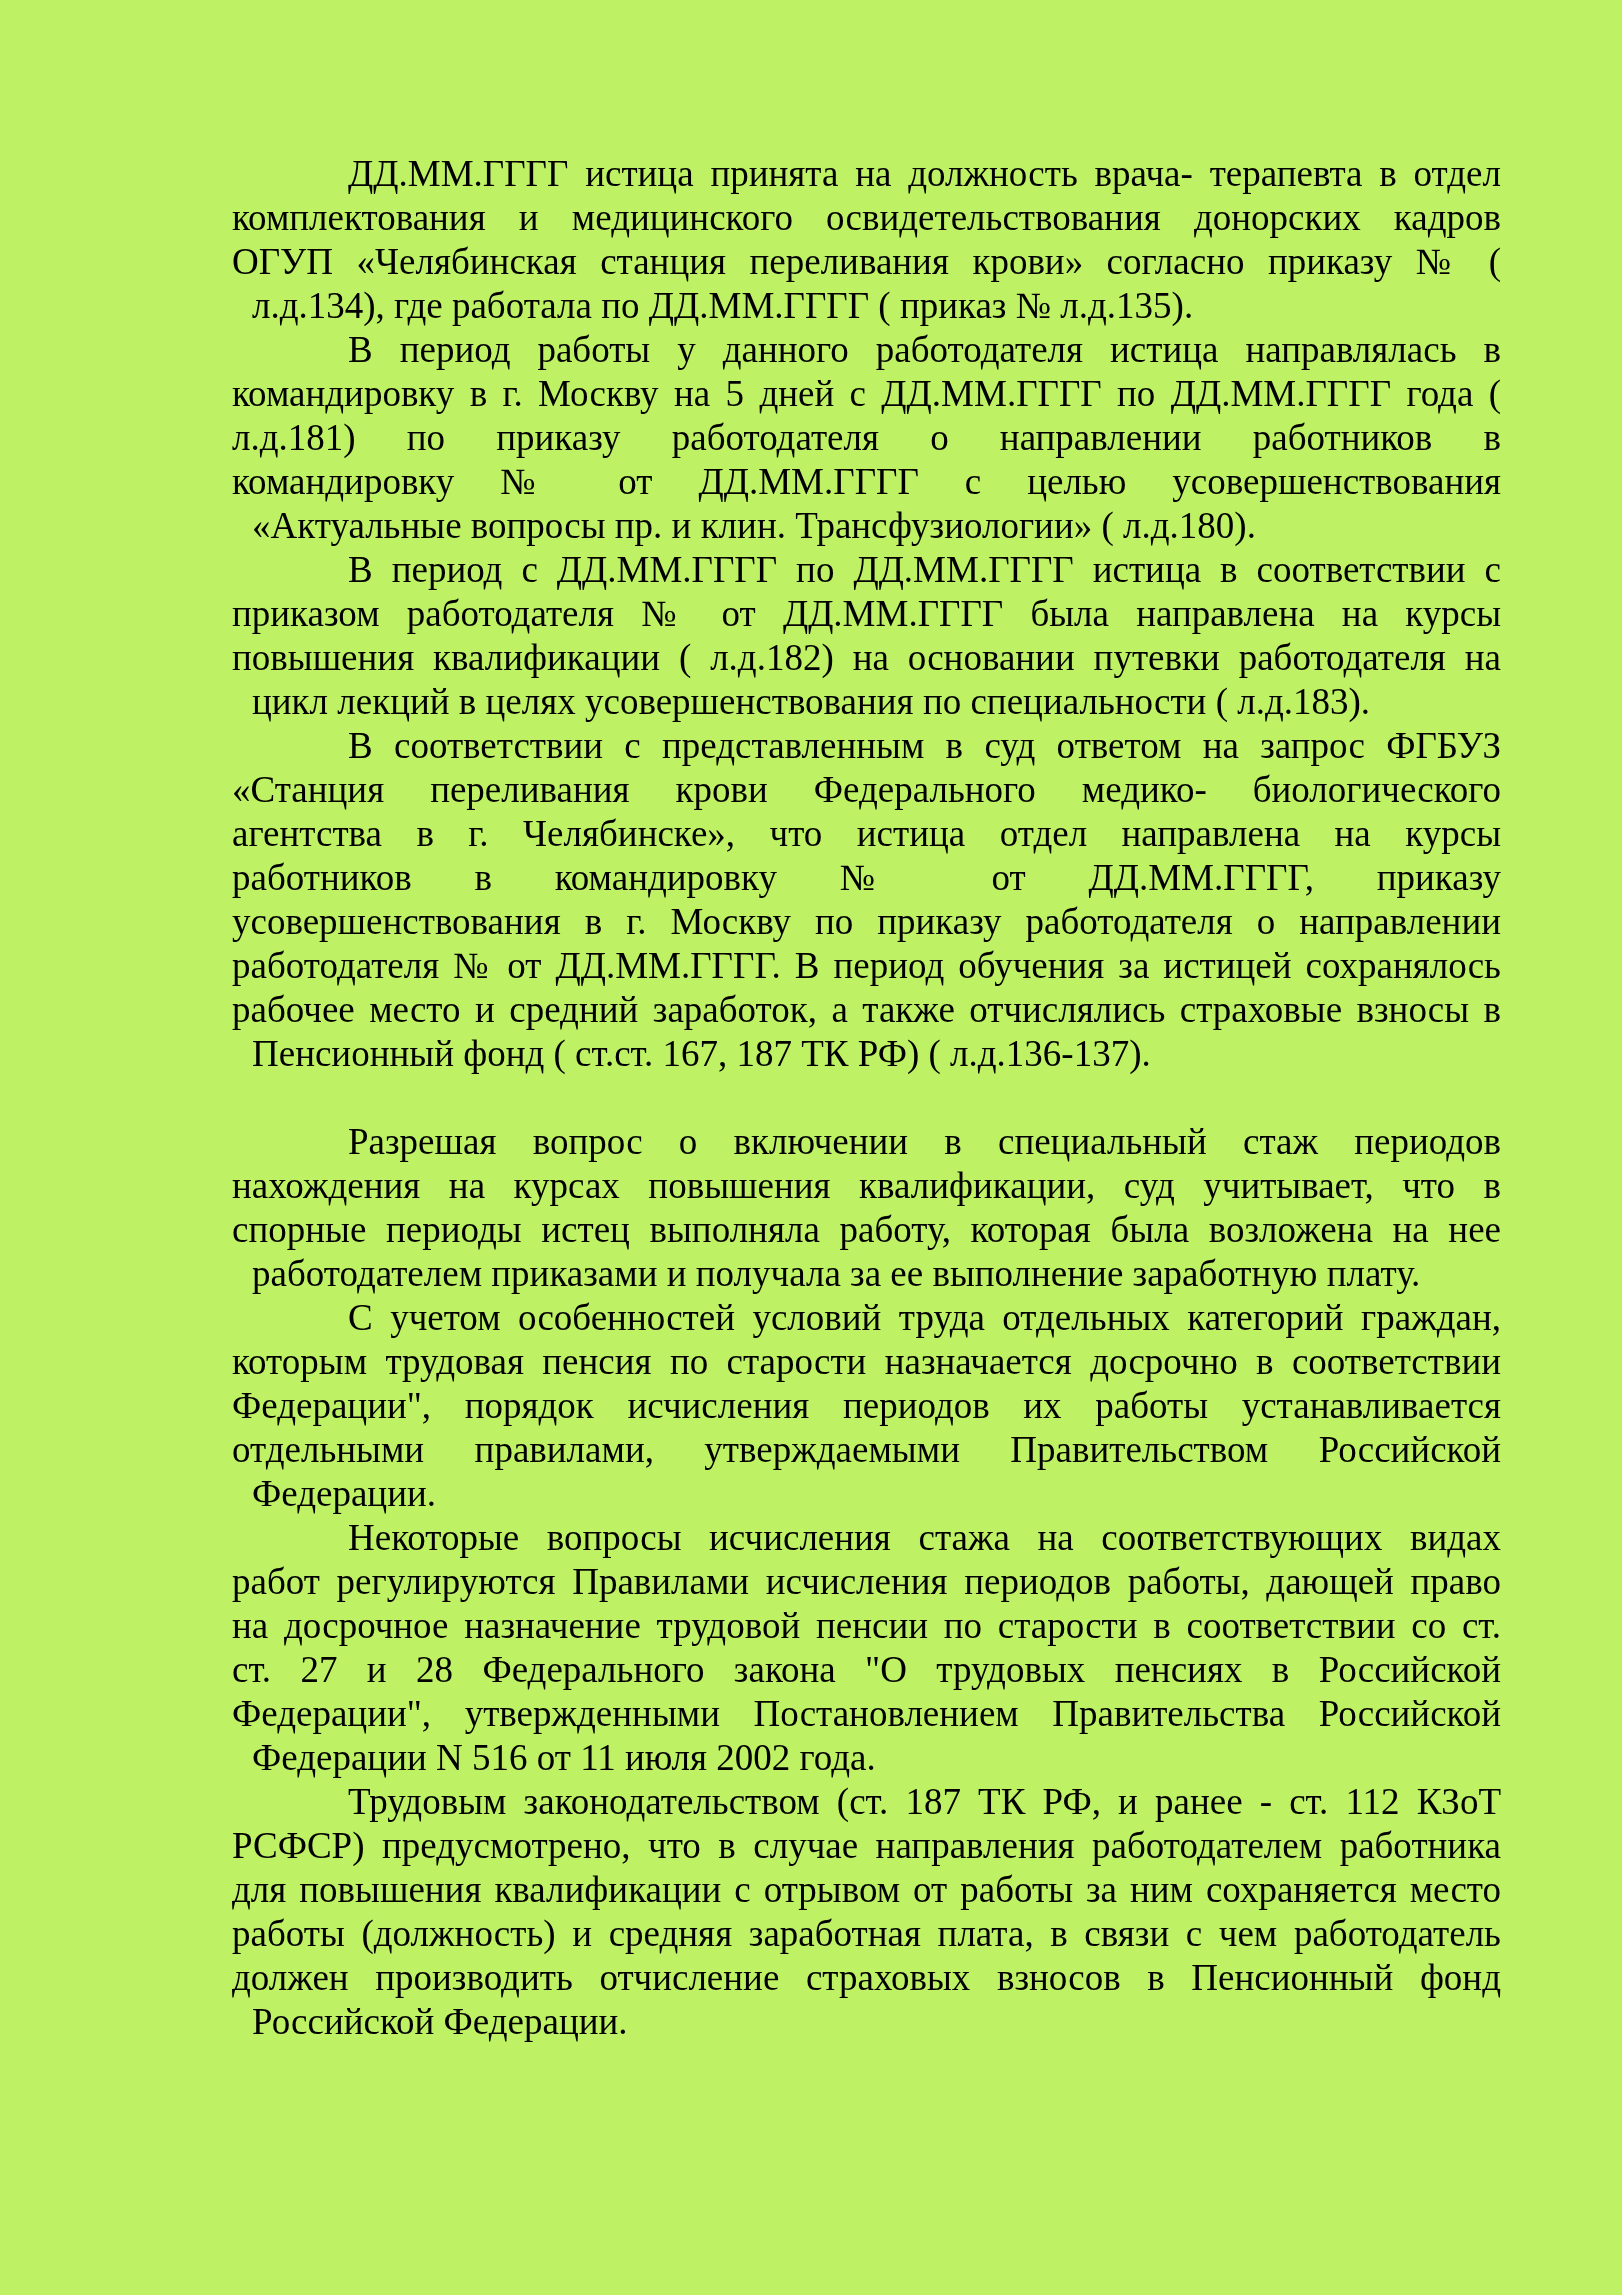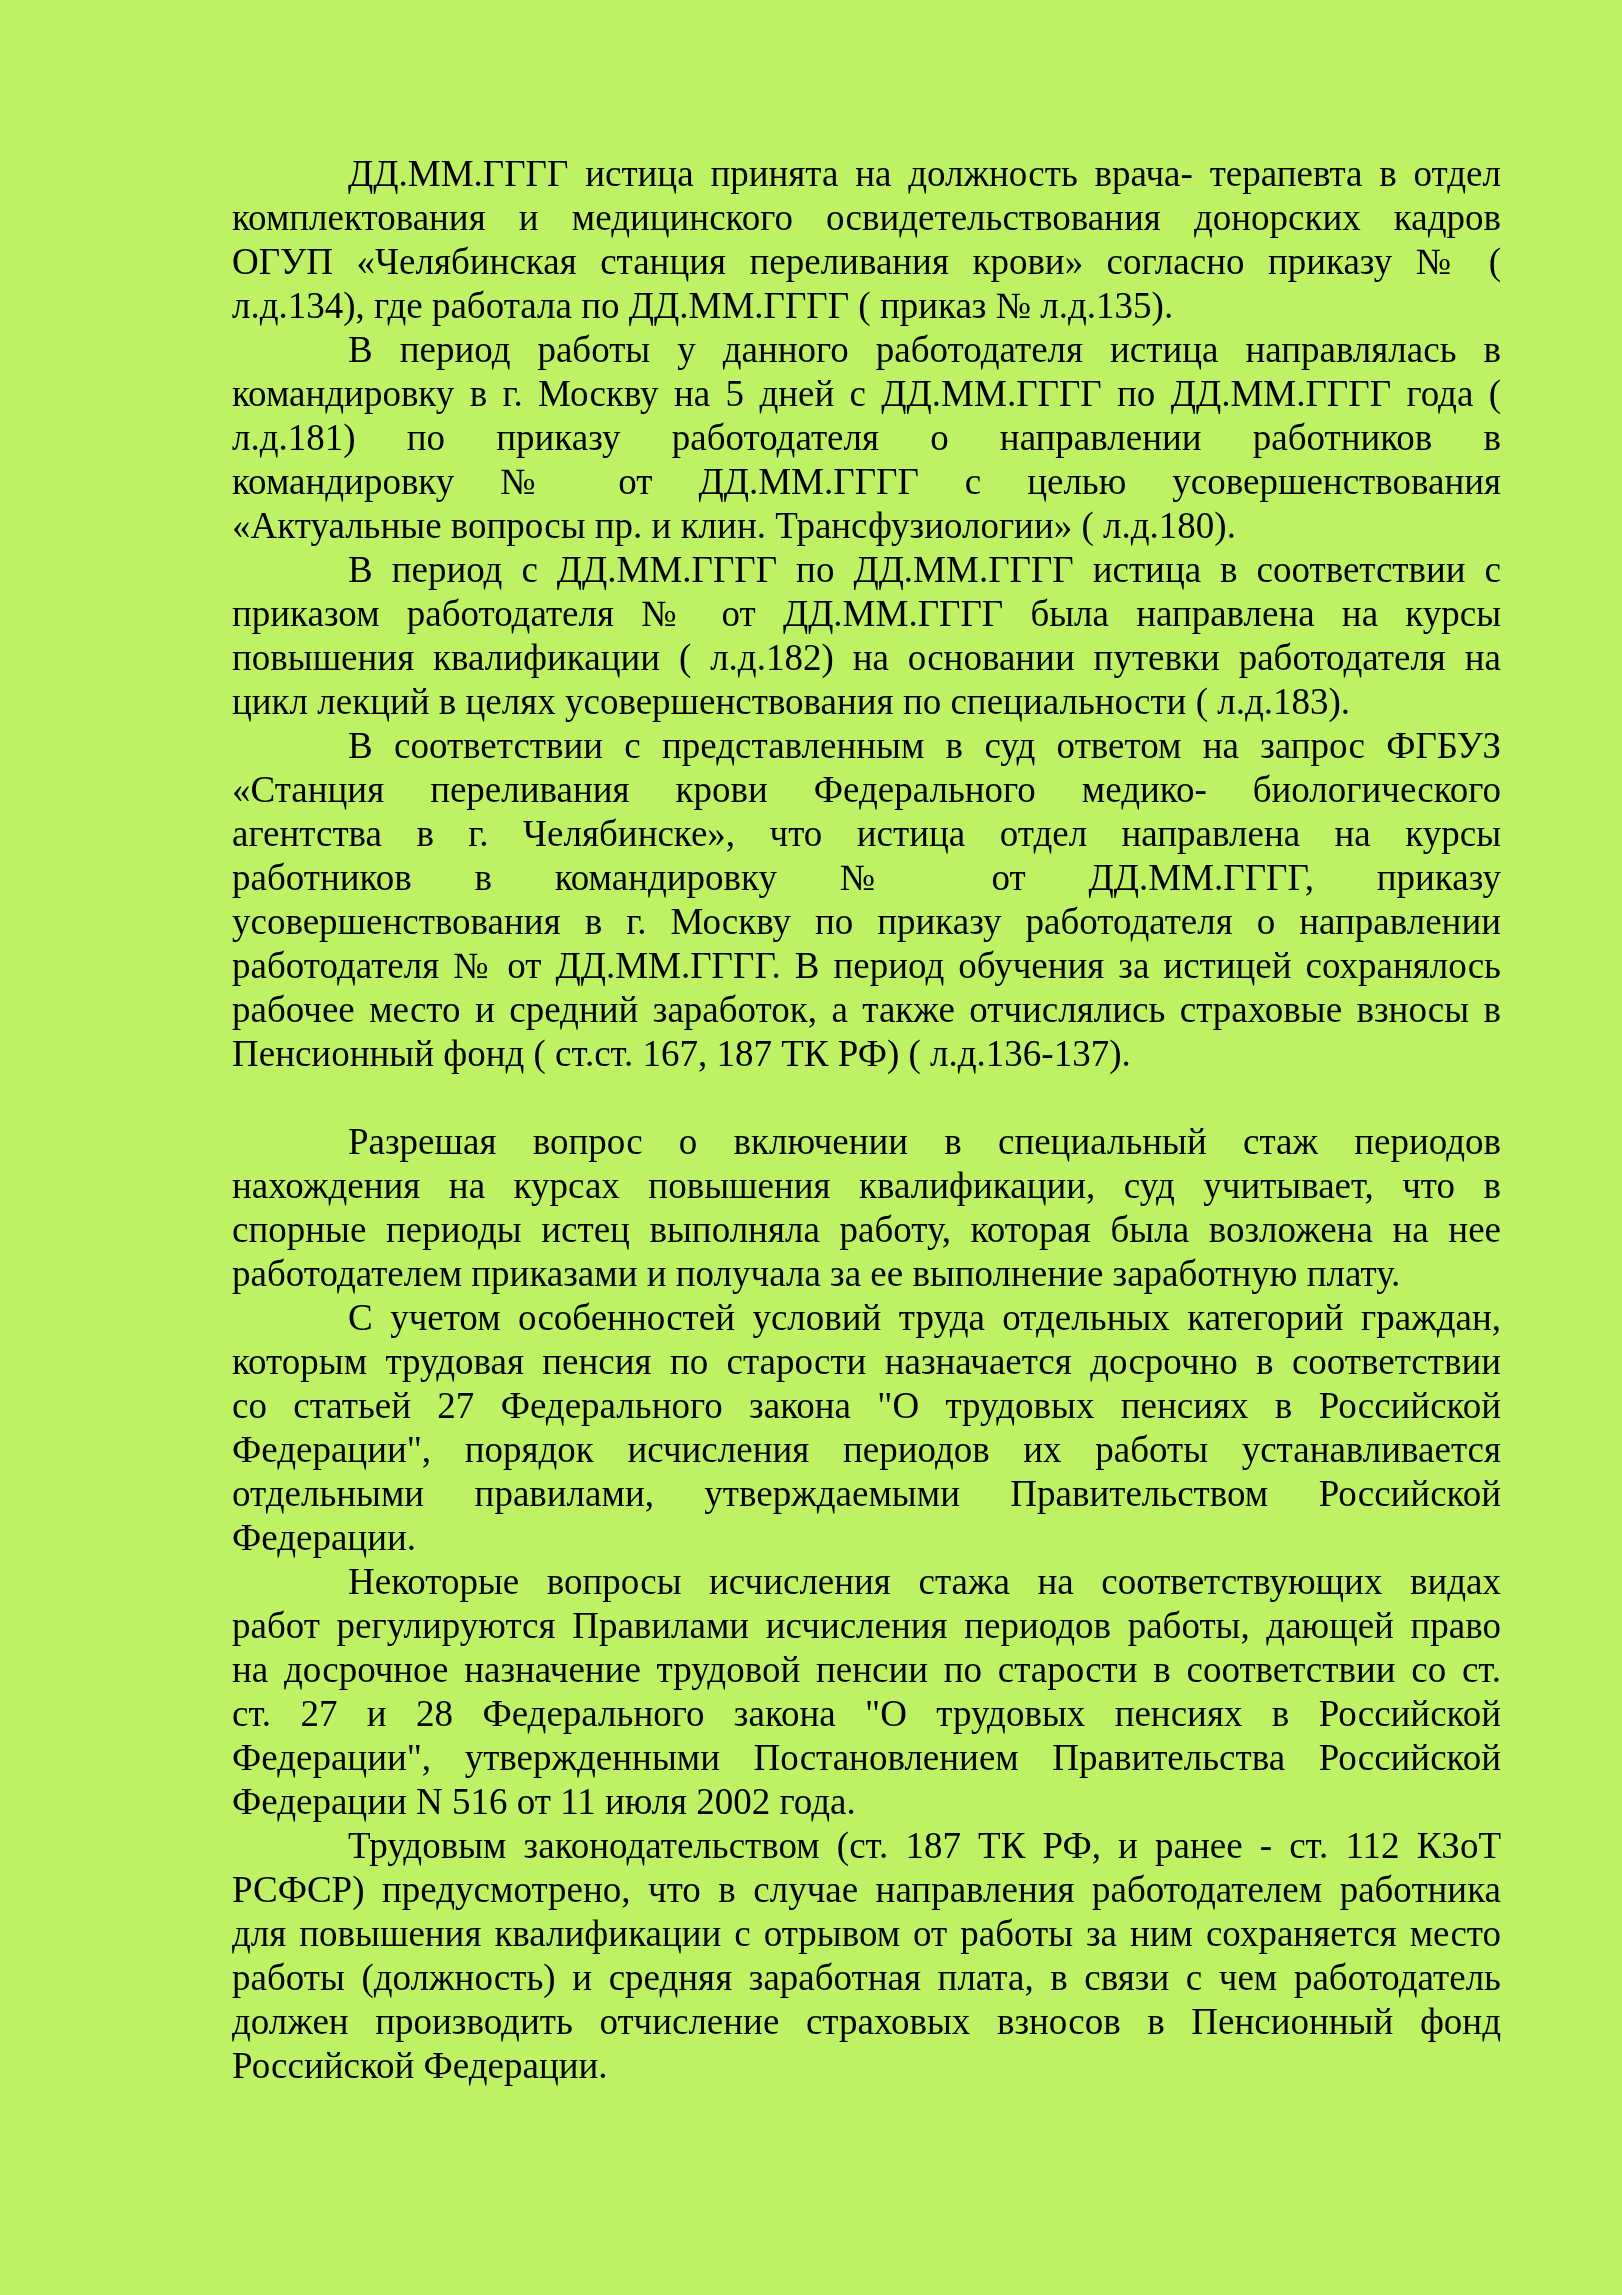--- a/index.html
+++ b/index.html
@@ -35,20 +35,21 @@
     color: #000000;
     text-align: justify;
     text-align-last: justify;
     white-space: normal;
   }
   .line.first {
     text-indent: 116px;
   }
   .line.last {
     text-align-last: left;
+    margin-left: 20px;
   }
   .blank-line {
     height: 44px;
   }
 </style>
 </head>
 <body>
 
 <div class="page">
   <div class="content" id="doc-content">
@@ -84,21 +85,20 @@
       <div class="blank-line"></div>
       <div class="paragraph">
         <div class="line first">Разрешая вопрос о включении в специальный стаж периодов</div>
         <div class="line">нахождения на курсах повышения квалификации, суд учитывает, что в</div>
         <div class="line">спорные периоды истец выполняла работу, которая была возложена на нее</div>
         <div class="line last">работодателем приказами и получала за ее выполнение заработную плату.</div>
       </div>
       <div class="paragraph">
         <div class="line first">С учетом особенностей условий труда отдельных категорий граждан,</div>
         <div class="line">которым трудовая пенсия по старости назначается досрочно в соответствии</div>
-        <div class="line">со статьей 27 Федерального закона "О трудовых пенсиях в Российской</div>
         <div class="line">Федерации", порядок исчисления периодов их работы устанавливается</div>
         <div class="line">отдельными правилами, утверждаемыми Правительством Российской</div>
         <div class="line last">Федерации.</div>
       </div>
       <div class="paragraph">
         <div class="line first">Некоторые вопросы исчисления стажа на соответствующих видах</div>
         <div class="line">работ регулируются Правилами исчисления периодов работы, дающей право</div>
         <div class="line">на досрочное назначение трудовой пенсии по старости в соответствии со ст.</div>
         <div class="line">ст. 27 и 28 Федерального закона "О трудовых пенсиях в Российской</div>
         <div class="line">Федерации", утвержденными Постановлением Правительства Российской</div>

